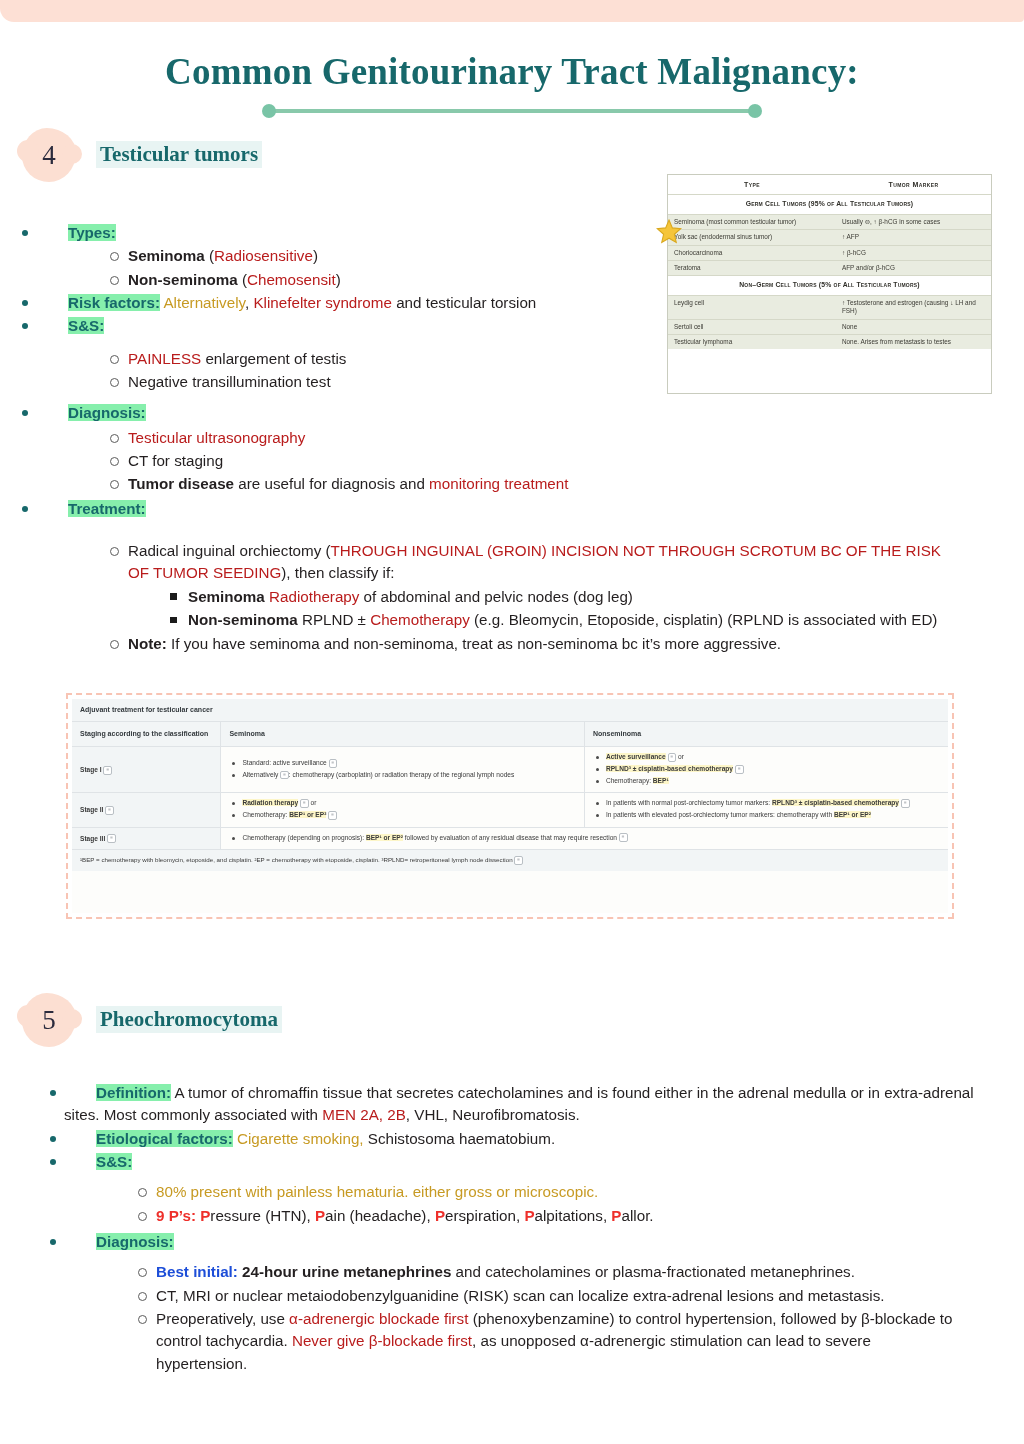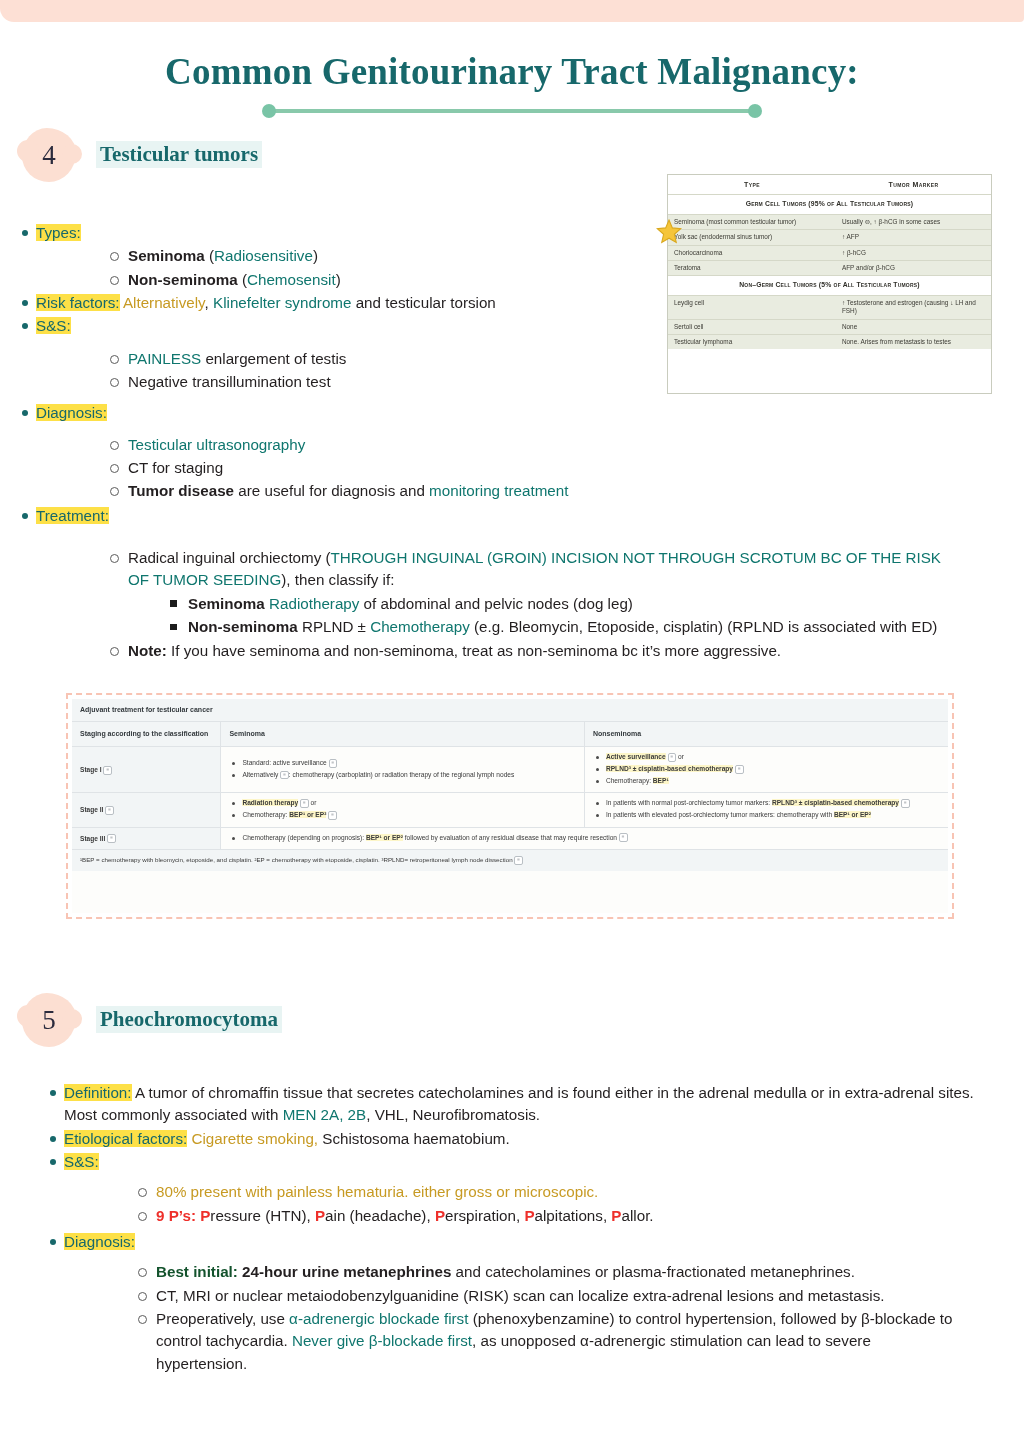--- a/index.html
+++ b/index.html
@@ -87,25 +87,25 @@
   }
   .li.l2::before{
     content:""; position:absolute; left:100px; top:7px;
     width:7px; height:7px; border-radius:50%;
     border:1.3px solid #5b5b5b; background:transparent;
   }
   .li.l3::before{
     content:""; position:absolute; left:160px; top:7.5px;
     width:6.5px; height:6.5px; background:#1b1b1b;
   }
-  .hl{ color:#17686b; font-weight:normal; background:#fde047; }
-  .red{ color:#0f766e; }
+  .hl{ color:#17686b; font-weight:bold; background:#86efac;margin-left:32px; }
+  .red{ color:#b91c1c; }
   .redb{ color:#ee2f2a; font-weight:bold; }
   .gold{ color:#c79a23; }
-  .goldb{ color:#14532d; font-weight:bold; }
+  .goldb{ color:#1d4ed8; font-weight:bold; }
   .b{ font-weight:bold; }
 
   
   .tm-wrap{
     position:absolute; left:667px; top:174px; width:325px; height:220px;
     background:#ffffff;
     border:1px solid #c9ccbe;
   }
   .tm-table{ width:100%; border-collapse:collapse;
     font-family:"Liberation Sans", sans-serif; }
@@ -267,21 +267,21 @@
   <div class="li l2" style="margin-top:10px">
     <span class="red">PAINLESS</span><span> enlargement of testis</span>
   </div>
   <div class="li l2">
     <span>Negative transillumination test</span>
   </div>
 
   <div class="li l1" style="margin-top:9px">
     <span class="hl">Diagnosis:</span>
   </div>
-  <div class="li l2" style="margin-top:9px">
+  <div class="li l2" style="margin-top:2px">
     <span class="red">Testicular ultrasonography</span>
   </div>
   <div class="li l2">
     <span>CT for staging</span>
   </div>
   <div class="li l2">
     <span class="b">Tumor disease</span><span> are useful for diagnosis and </span><span class="red">monitoring treatment</span>
   </div>
 
   <div class="li l1" style="margin-top:2px">

